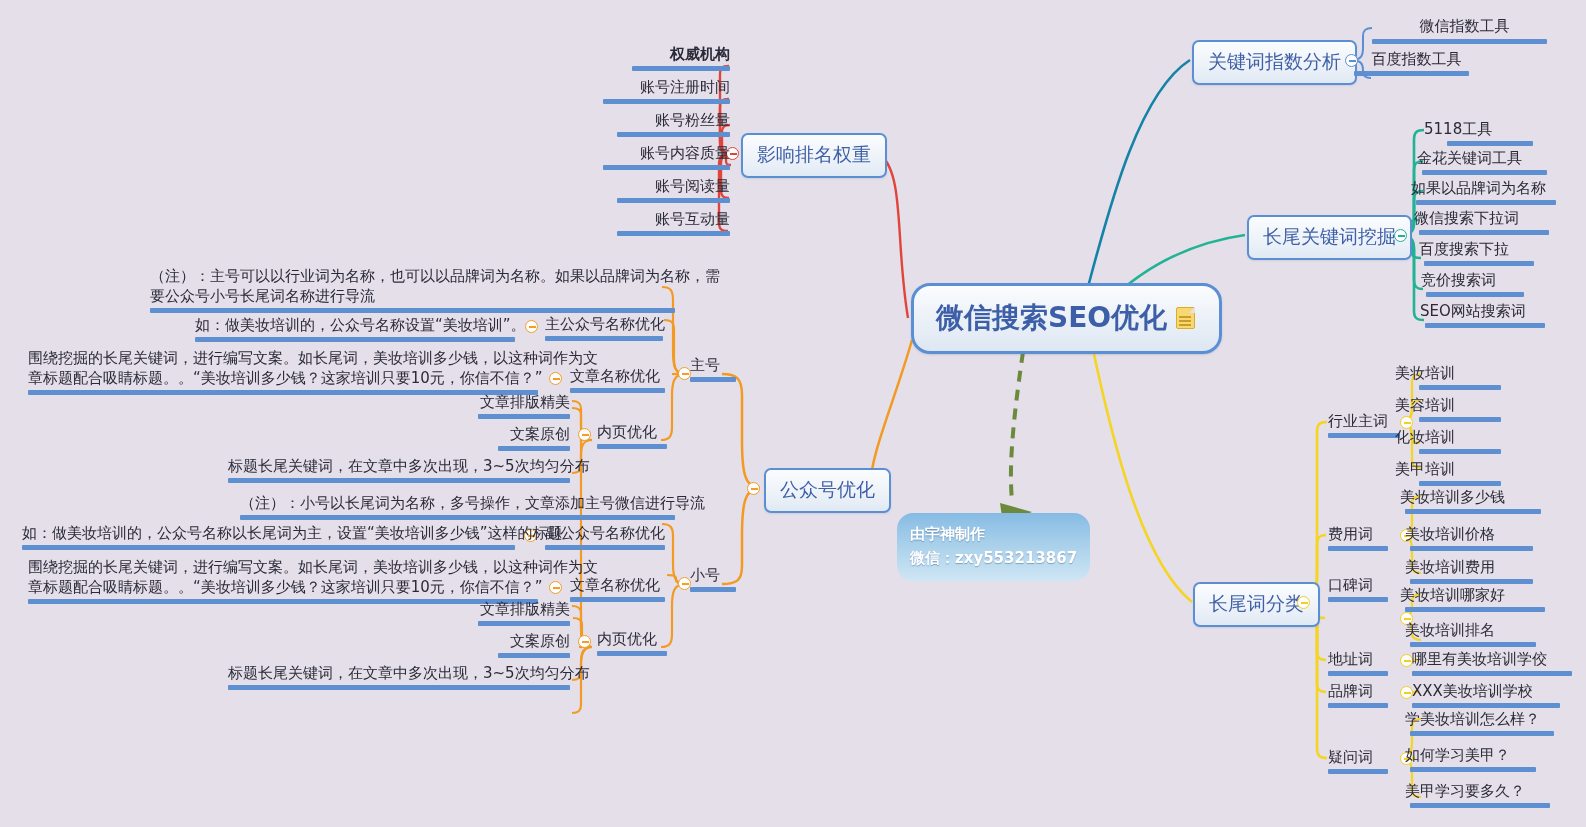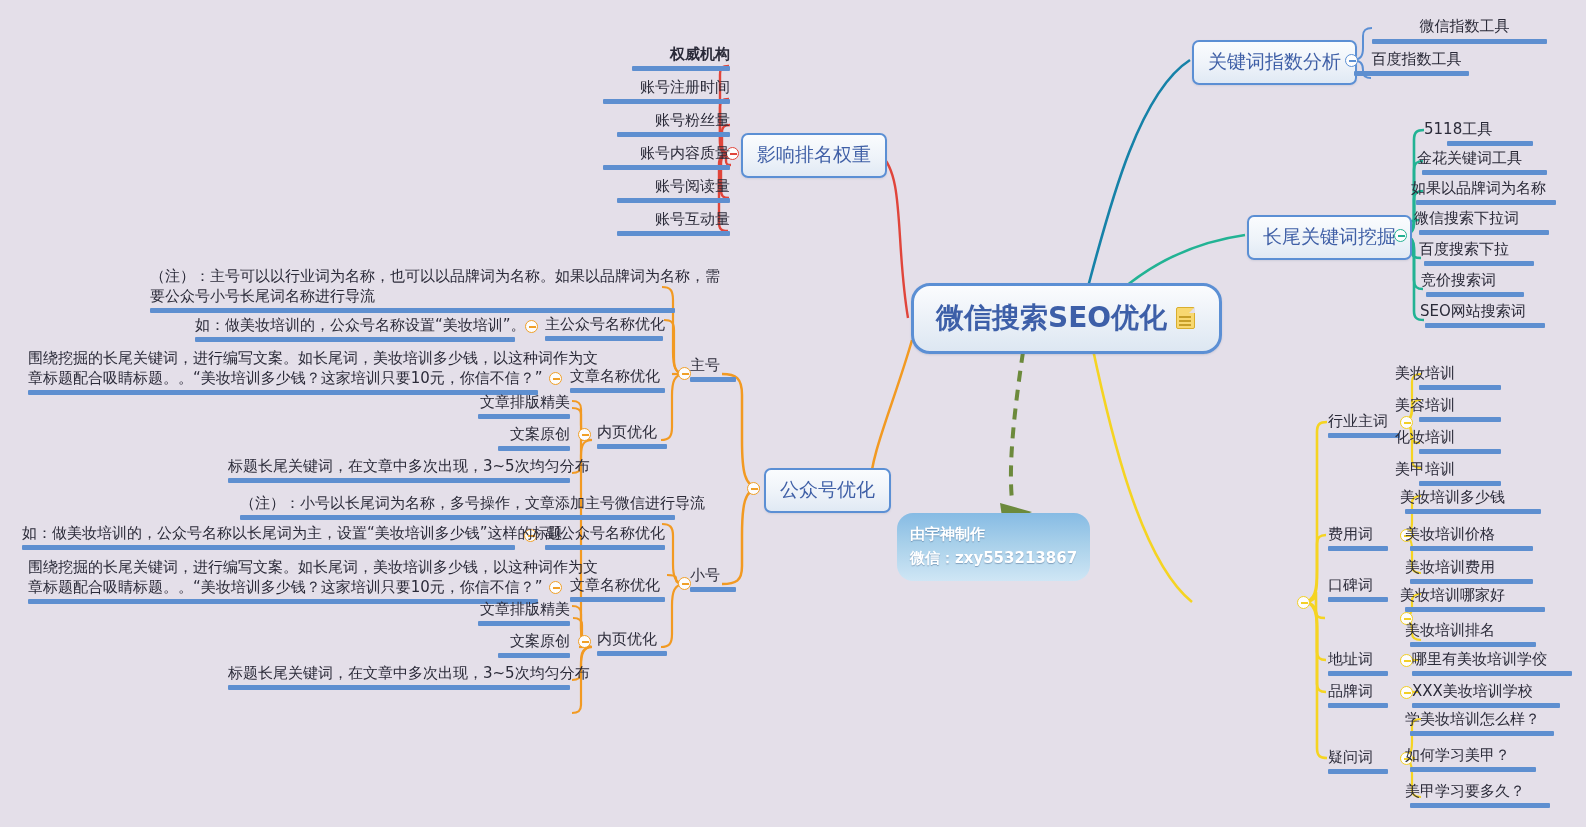--- a/index.html
+++ b/index.html
@@ -205,20 +205,23 @@
   <div class="node lvl1" style="left:1247px;top:215px;">
     <span>长尾关键词挖掘</span>
   </div>
   <div class="tog teal" style="left:1394px;top:229px;"></div>
 
   <div class="node lvl1" style="left:764px;top:468px;">
     <span>公众号优化</span>
   </div>
   <div class="tog orange" style="left:747px;top:482px;"></div>
 
+  <div class="node lvl1" style="left:1193px;top:582px;">
+    <span>长尾词分类</span>
+  </div>
   <div class="tog yellow" style="left:1297px;top:596px;"></div>
 
   <div class="node leaf r" style="left:575px;top:45px;width:155px;font-weight:bold;">
     <span class="txt">权威机构</span>
       <span class="bar" style="width:98px;margin-left:57px;"></span>
   </div>
   <div class="node leaf r" style="left:555px;top:78px;width:175px;">
     <span class="txt">账号注册时间</span>
       <span class="bar" style="width:127px;margin-left:48px;"></span>
   </div>

